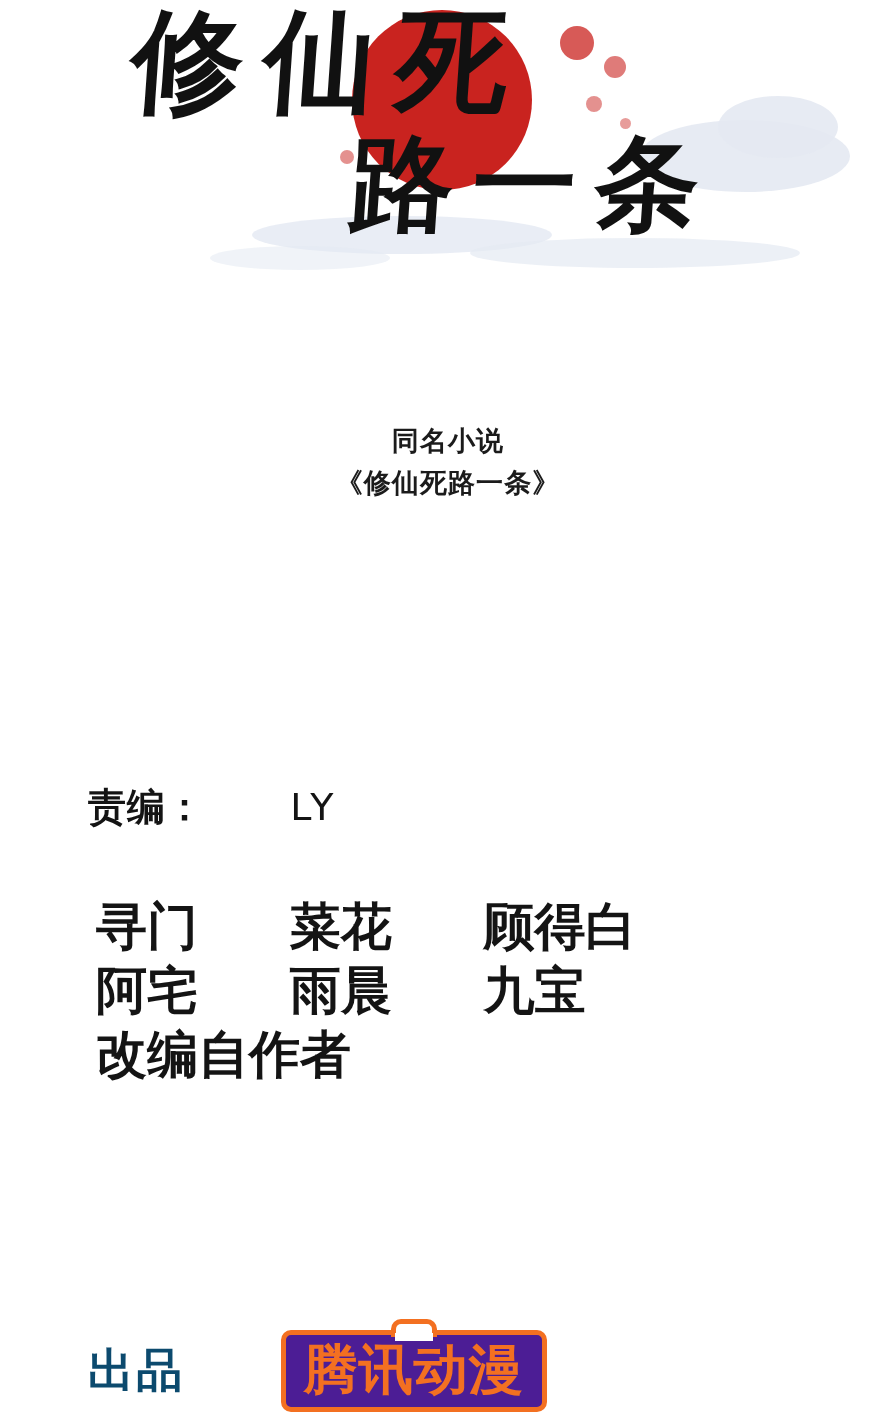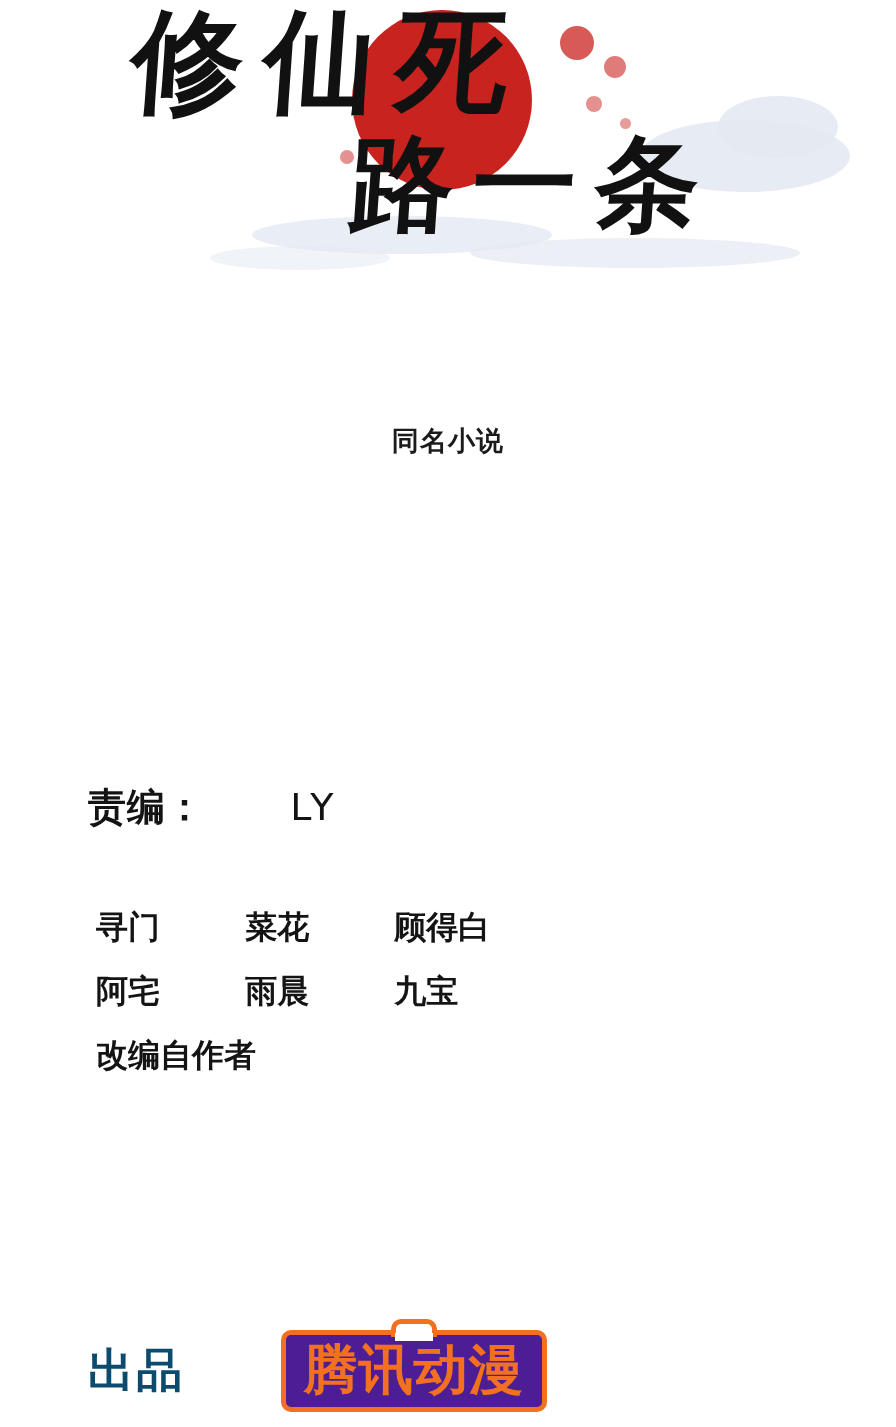--- a/index.html
+++ b/index.html
@@ -125,21 +125,21 @@
     margin-left: 60px;
   }
   .team-block {
     display: flex;
     align-items: baseline;
   }
   .team-names {
     margin-left: 8px;
   }
   .team-line {
-    font-size: 32px;
+    font-size: 51px;
     font-weight: 600;
     white-space: nowrap;
     line-height: 64px;
   }
   .team-name {
     display: inline-block;
     min-width: 0;
     margin-right: 74px;
   }
   .team-name:last-child { margin-right: 0; }
@@ -217,20 +217,21 @@
   <div class="cloud c3"></div>
   <div class="cloud c4"></div>
   <div class="cloud c5"></div>
 
   <div class="title-line title-line-1">修仙死</div>
   <div class="title-line title-line-2">路一条</div>
 </div>
 
 <div class="source-credit">
   <div>同名小说</div>
+  <div>《修仙死路一条》</div>
 </div>
 
 <div class="staff">
 
   <div class="staff-row">
     <span class="staff-label">责编：</span>
     <span class="staff-value">LY</span>
   </div>
 
   <div class="team-block">

